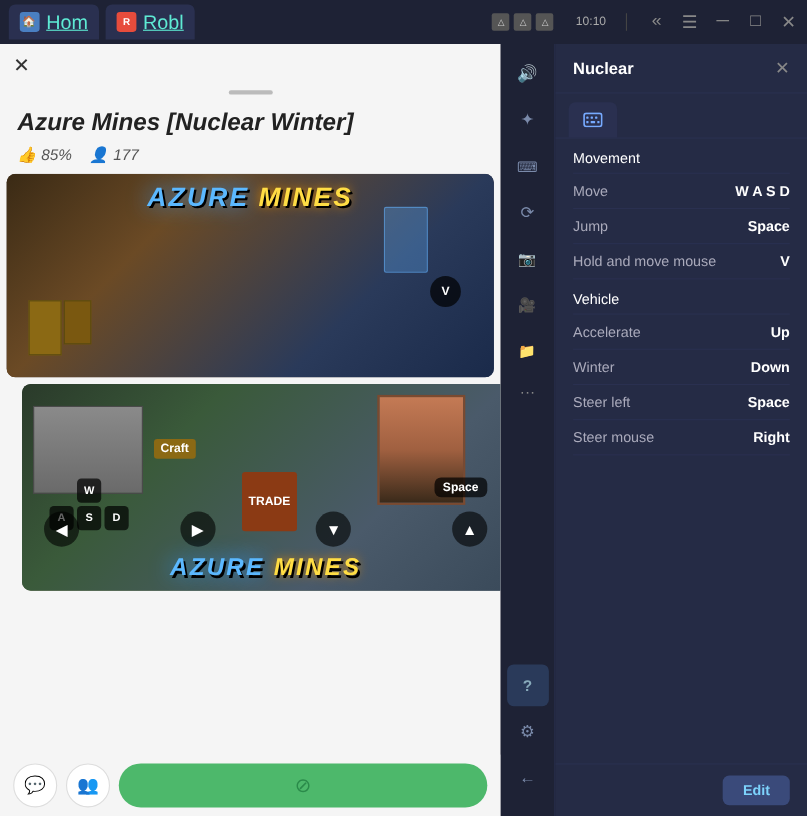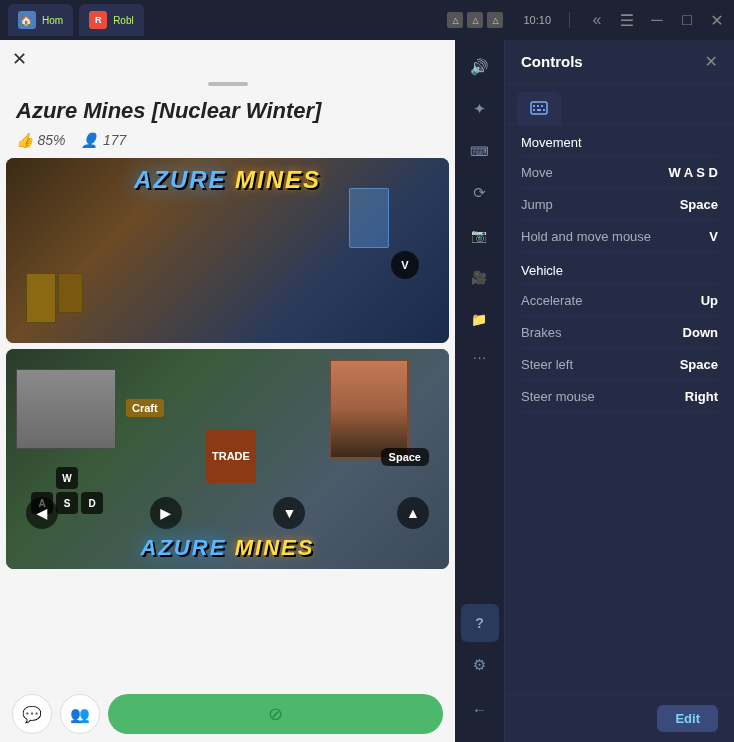--- a/index.html
+++ b/index.html
@@ -38,22 +38,23 @@
       height: 18px;
       border-radius: 3px;
       background: #4a7fc1;
       display: flex;
       align-items: center;
       justify-content: center;
       font-size: 10px;
       color: white;
     }
     .tab-label {
-      font-size: 10px;
-      color: #bef264;
+      font-size: 18px;
+      color: #5eead4;
+      text-decoration: underline;
     }
     .title-bar-controls {
       margin-left: auto;
       display: flex;
       gap: 12px;
       align-items: center;
     }
     .title-bar-btn {
       font-size: 16px;
       color: #888;
@@ -171,22 +172,22 @@
       border-radius: 8px;
       overflow: hidden;
       margin-bottom: 6px;
       position: relative;
       display: flex;
       align-items: center;
       justify-content: center;
     }
     .screenshot-2 {
       width: calc(100% - 12px);
-      margin: 0 6px;
-      height: 220px;
+      margin: 0 20px;
+      height: 188px;
       background: linear-gradient(135deg, #2a3a2a 0%, #4a5a3a 40%, #3a4a5a 100%);
       border-radius: 8px;
       overflow: hidden;
       position: relative;
     }
 
     .key-badge {
       position: absolute;
       background: rgba(0,0,0,0.7);
       color: white;
@@ -602,21 +603,21 @@
         <span style="font-size:15px;">⚙</span>
       </div>
       <div class="sidebar-btn">
         <span style="font-size:15px;">←</span>
       </div>
     </div>
   </div>
 
   <div class="controls-panel">
     <div class="controls-header">
-      <span class="controls-title">Controls</span>
+      <span class="controls-title">Nuclear</span>
       <span class="close-controls">✕</span>
     </div>
 
     <div class="controls-tabs">
       <div class="ctrl-tab active">
         <div class="ctrl-tab-icon">
           <svg width="18" height="14" viewBox="0 0 18 14" fill="none">
             <rect x="1" y="1" width="16" height="12" rx="2" stroke="#7af" stroke-width="1.5" fill="none"></rect>
             <rect x="3" y="4" width="2" height="2" rx="0.5" fill="#7af"></rect>
             <rect x="7" y="4" width="2" height="2" rx="0.5" fill="#7af"></rect>
@@ -650,21 +651,21 @@
         </div>
       </div>
 
       <div class="controls-section">
         <div class="section-header">Vehicle</div>
         <div class="control-row">
           <span class="control-label">Accelerate</span>
           <span class="control-value">Up</span>
         </div>
         <div class="control-row">
-          <span class="control-label">Brakes</span>
+          <span class="control-label">Winter</span>
           <span class="control-value">Down</span>
         </div>
         <div class="control-row">
           <span class="control-label">Steer left</span>
           <span class="control-value">Space</span>
         </div>
         <div class="control-row">
           <span class="control-label">Steer mouse</span>
           <span class="control-value">Right</span>
         </div>

